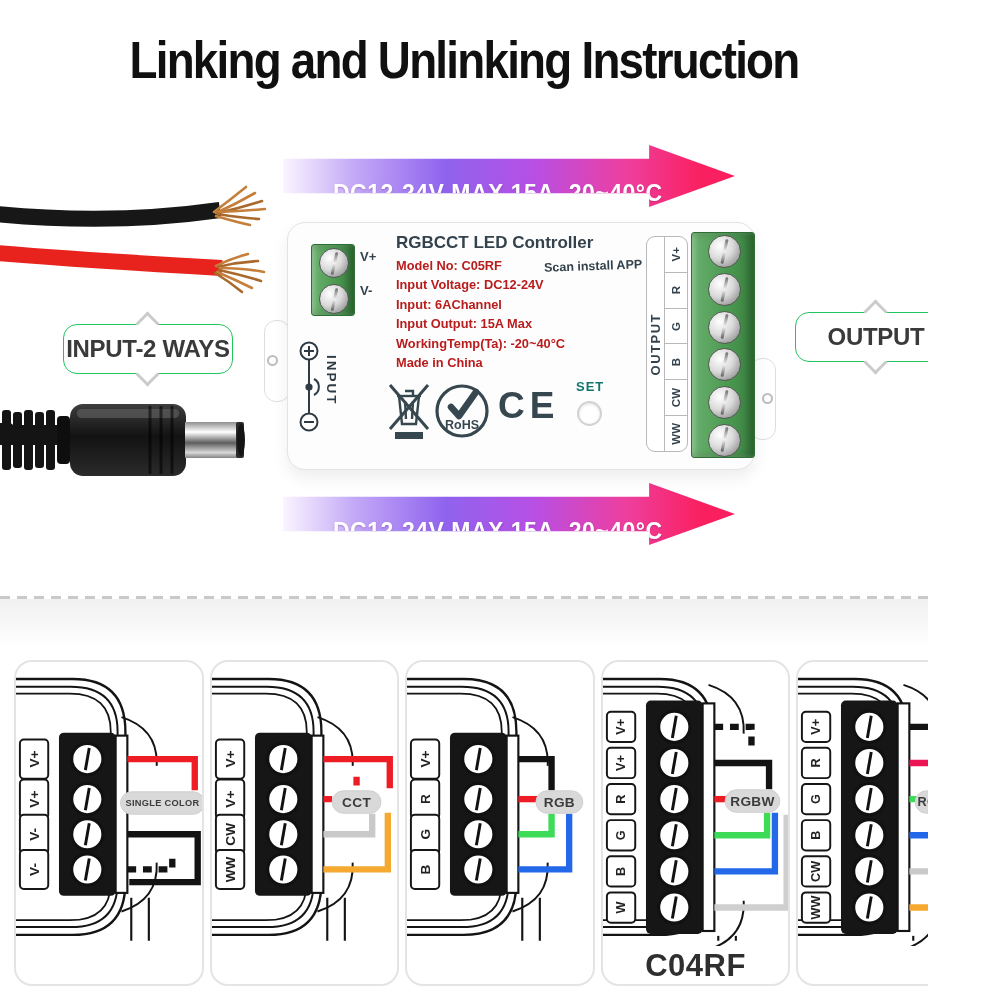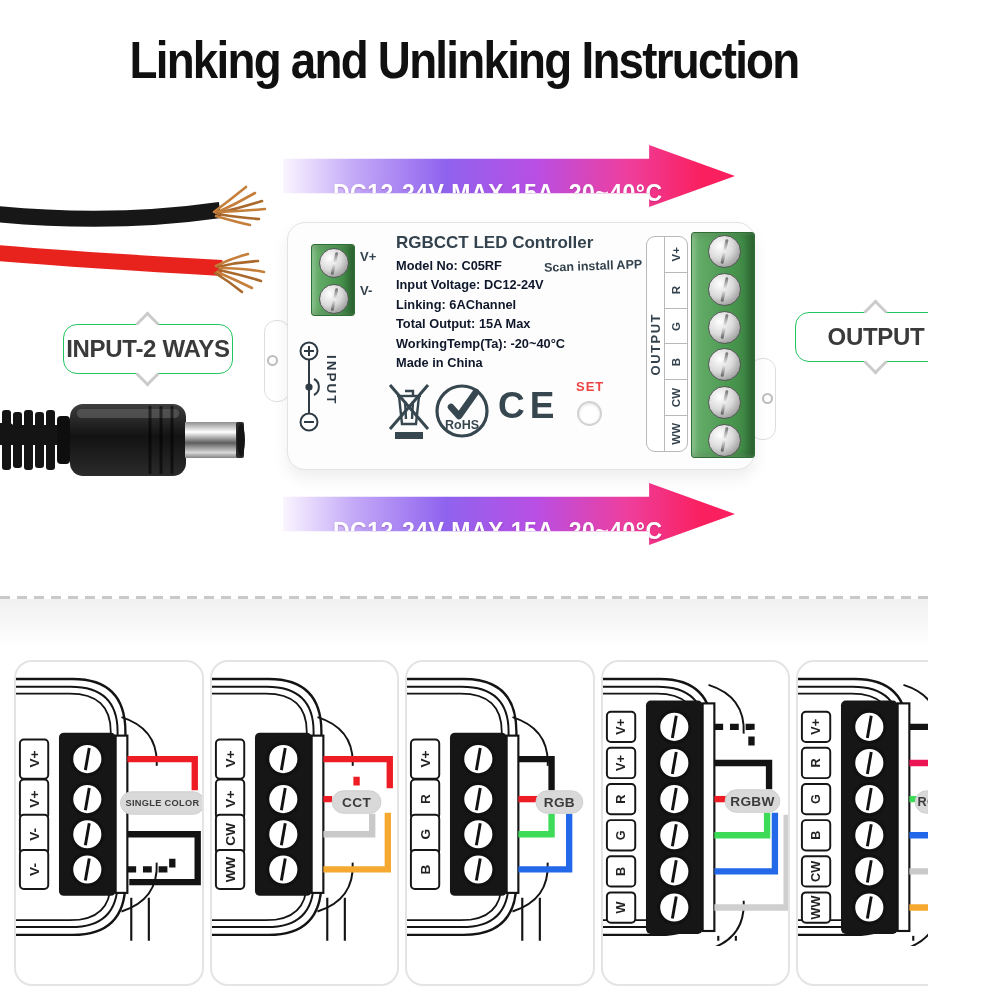--- a/index.html
+++ b/index.html
@@ -50,29 +50,29 @@
     background:radial-gradient(circle at 35% 32%,#ffffff,#dadada 45%,#9b9b9b 80%,#7f7f7f);}
   .screw::after{content:"";position:absolute;left:46%;top:9%;width:11%;height:82%;
     background:linear-gradient(#6f6f6f,#f2f2f2 50%,#5f5f5f);transform:rotate(12deg);border-radius:2px;}
 
   .vlabel{position:absolute;left:72px;font-size:13px;font-weight:bold;color:#33424d;}
   #vplus{top:26px;} #vminus{top:60px;}
 
   #dev-title{position:absolute;left:108px;top:10px;font-size:17px;font-weight:bold;color:#33424d;}
   #dev-scan{position:absolute;left:256px;top:36px;font-size:12.5px;font-weight:bold;color:#33424d;transform:rotate(-2deg);}
   #dev-specs{position:absolute;left:108px;top:33px;}
-  #dev-specs .spec{font-size:12.8px;font-weight:bold;color:#0f172a;line-height:19.4px;white-space:nowrap;}
+  #dev-specs .spec{font-size:12.8px;font-weight:bold;color:#b91c1c;line-height:19.4px;white-space:nowrap;}
 
   #input-sym{position:absolute;left:8px;top:118px;}
   #input-word{position:absolute;left:36px;top:132px;font-size:13.5px;font-weight:bold;color:#2f3b44;
     writing-mode:vertical-rl;letter-spacing:2px;}
 
   #cert-icons{position:absolute;left:100px;top:156px;}
   #ce-mark{position:absolute;left:210px;top:162px;font-size:37px;font-weight:bold;color:#37474f;letter-spacing:5px;}
-  #set-label{position:absolute;left:288px;top:156px;font-size:13px;font-weight:bold;color:#ef4444;letter-spacing:1px;}
+  #set-label{position:absolute;left:288px;top:156px;font-size:13px;font-weight:bold;color:#0f766e;letter-spacing:1px;}
   #set-btn{position:absolute;left:289px;top:178px;width:25px;height:25px;border-radius:50%;background:#fff;
     border:2px solid #d2d2d2;box-shadow:inset 0 1px 3px rgba(0,0,0,.12);}
 
   #out-col{position:absolute;left:358px;top:13px;width:42px;height:216px;border:1.5px solid #b9b9b9;
     border-radius:9px;display:flex;background:#fff;overflow:hidden;}
   #out-word{width:18px;display:flex;align-items:center;justify-content:center;border-right:1.5px solid #b9b9b9;}
   #out-word span{writing-mode:vertical-rl;transform:rotate(180deg);font-size:13px;font-weight:bold;
     color:#33424d;letter-spacing:1.5px;}
   #out-cells{flex:1;display:flex;flex-direction:column;}
   .out-cell{flex:1;display:flex;align-items:center;justify-content:center;border-bottom:1.5px solid #b9b9b9;}
@@ -183,22 +183,22 @@
         <div class="screw" style="height: 30px; width: 30px; left: 7px; top: 39px;"></div>
       </div>
     <div class="vlabel" id="vplus">V+</div>
     <div class="vlabel" id="vminus">V-</div>
 
     <div id="dev-title">RGBCCT LED Controller</div>
     <div id="dev-scan">Scan install APP</div>
     <div id="dev-specs">
         <div class="spec">Model No: C05RF</div>
         <div class="spec">Input Voltage: DC12-24V</div>
-        <div class="spec">Linking: 6AChannel</div>
-        <div class="spec">Total Output: 15A Max</div>
+        <div class="spec">Input: 6AChannel</div>
+        <div class="spec">Input Output: 15A Max</div>
         <div class="spec">WorkingTemp(Ta): -20~40°C</div>
         <div class="spec">Made in China</div>
       </div>
 
     <svg id="input-sym" width="26" height="92" viewBox="0 0 26 92">
       <g stroke="#2f3b44" stroke-width="2" fill="none">
         <circle cx="13" cy="10" r="8.5"></circle>
         <line x1="8" y1="10" x2="18" y2="10"></line>
           <line x1="13" y1="5" x2="13" y2="15"></line>
         <line x1="13" y1="18.5" x2="13" y2="73"></line>
@@ -417,20 +417,21 @@
           <line x1="136" y1="277" x2="136" y2="282" stroke="#141414" stroke-width="2.2"></line>
           <polyline points="114,63 152,63 152,88" fill="none" stroke="#131313" stroke-width="6.5" stroke-linejoin="miter" stroke-dasharray="9 7"></polyline>
           <polyline points="114,100 170,100 170,127" fill="none" stroke="#131313" stroke-width="6.5" stroke-linejoin="miter" stroke-dasharray="none"></polyline>
           <polyline points="114,137 132,137" fill="none" stroke="#ee1c25" stroke-width="6.5" stroke-linejoin="miter" stroke-dasharray="none"></polyline>
           <polyline points="114,174 168,174 168,151" fill="none" stroke="#3ddb58" stroke-width="6.5" stroke-linejoin="miter" stroke-dasharray="none"></polyline>
           <polyline points="114,211 176,211 176,151" fill="none" stroke="#2268e8" stroke-width="6.5" stroke-linejoin="miter" stroke-dasharray="none"></polyline>
           <polyline points="114,248 188,248 188,153" fill="none" stroke="#cfcfcf" stroke-width="6.5" stroke-linejoin="miter" stroke-dasharray="none"></polyline>
           <rect x="125" y="127.5" width="56" height="23" rx="11.5" fill="#d9d9d9" stroke="#cfcfcf" stroke-width="1"></rect>
           <text x="153" y="139" text-anchor="middle" dominant-baseline="central" font-size="14" font-weight="bold" fill="#3c3c3c" letter-spacing="0.3">RGBW</text>
         </svg>
+        <div class="panel-caption">C04RF</div>
       </div>
       <div class="panel">
         <svg viewBox="0 0 190 284" width="100%" height="284">
           <path d="M -30 14 H 58 Q 112 14 112 68 V 222 Q 112 276 58 276 H -30" fill="#fff" stroke="#141414" stroke-width="2.4"></path>
           <path d="M -30 22 H 56 Q 104 22 104 68 V 222 Q 104 268 56 268 H -30" fill="none" stroke="#141414" stroke-width="2"></path>
           <path d="M -30 29 H 55 Q 97 29 97 68 V 222 Q 97 261 55 261 H -30" fill="none" stroke="#141414" stroke-width="1.8"></path>
           <path d="M 108 20 Q 146 32 144 70" fill="none" stroke="#141414" stroke-width="2"></path>
           <path d="M 144 241 Q 146 279 108 291" fill="none" stroke="#141414" stroke-width="2"></path>
           <rect x="4" y="47.5" width="29" height="31" rx="4" fill="#fff" stroke="#161616" stroke-width="2"></rect>
           <text x="18.5" y="63" text-anchor="middle" dominant-baseline="central" font-size="13" font-weight="bold" fill="#222" transform="rotate(-90 18.5 63)">V+</text>

